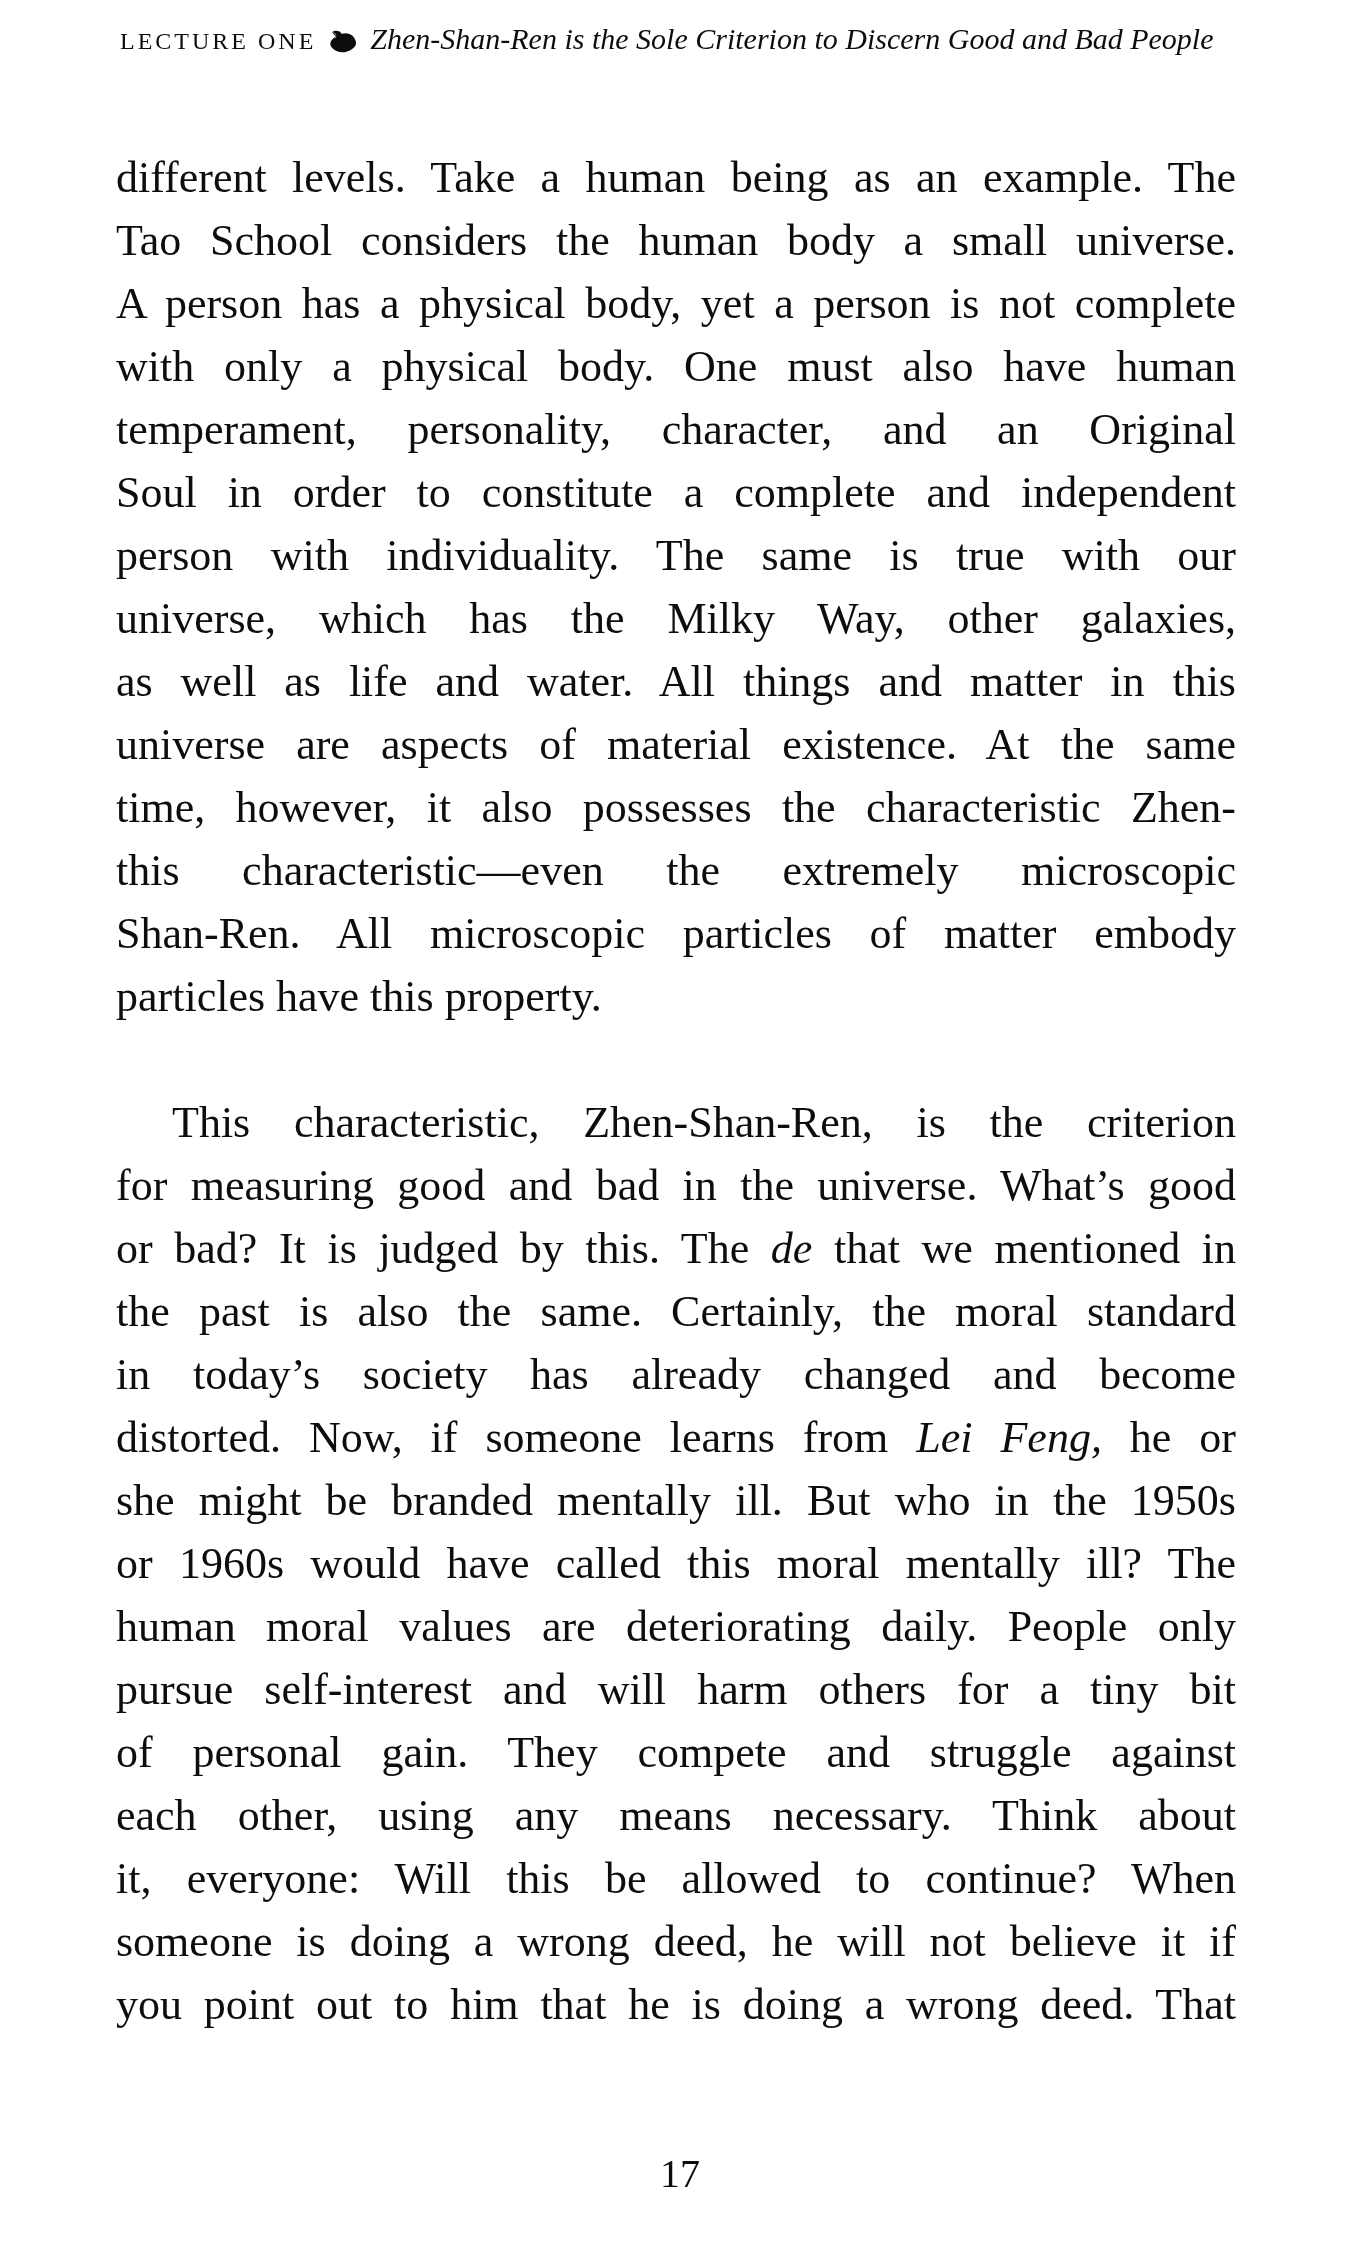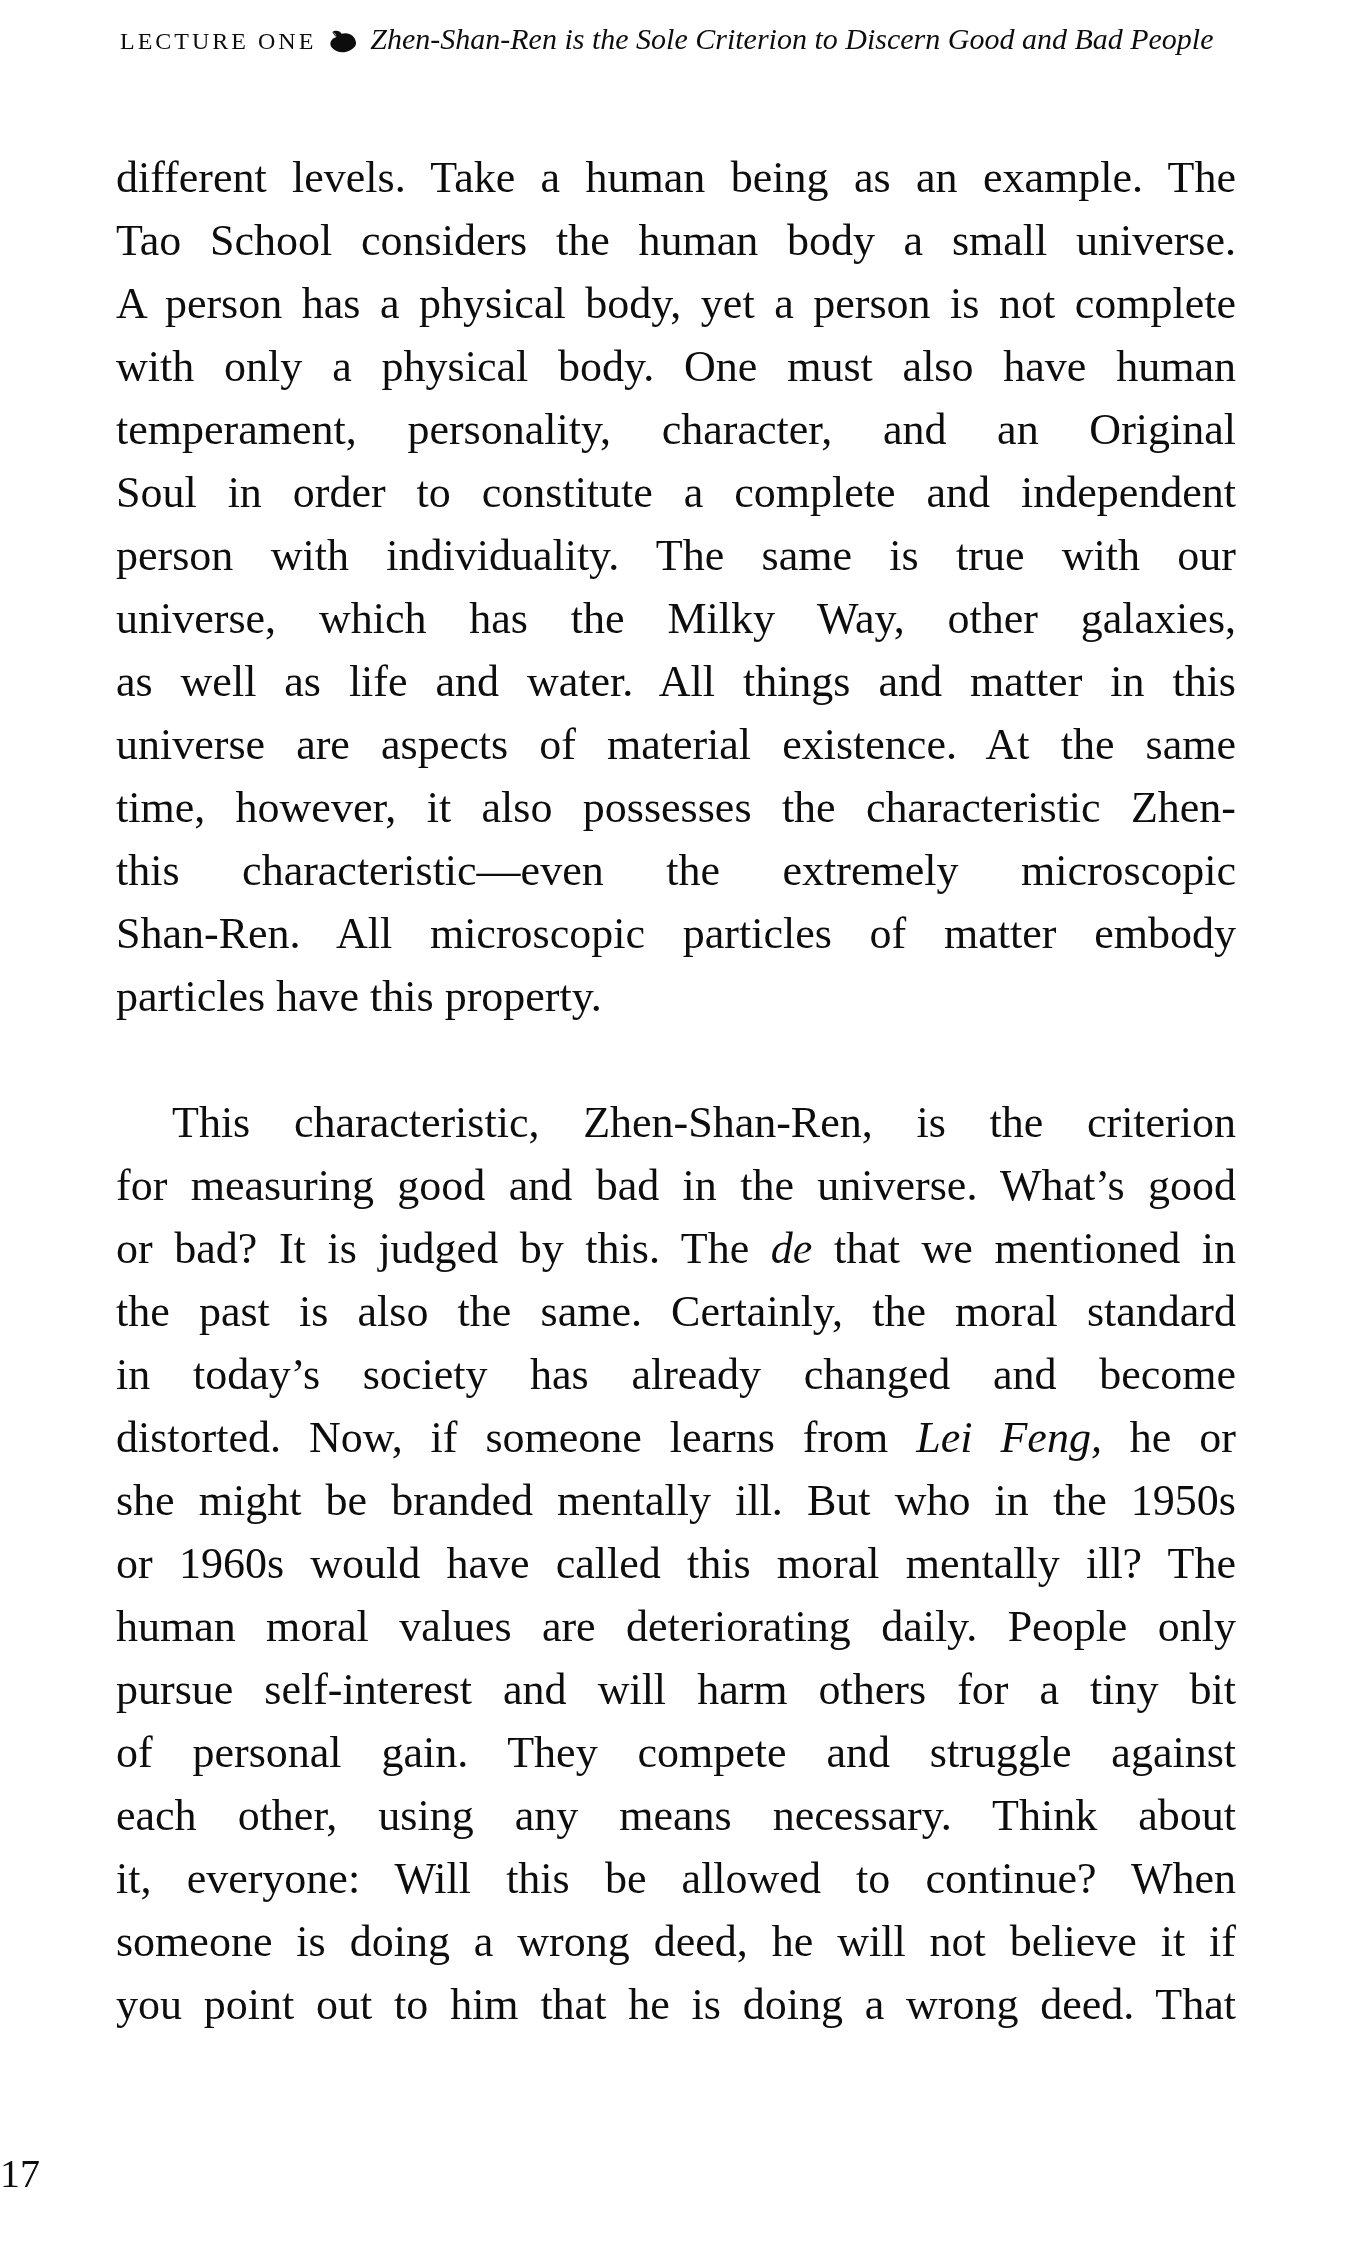--- a/index.html
+++ b/index.html
@@ -63,21 +63,21 @@
     -moz-text-align-last: left;
   }
   .line.indent { text-indent: 56px; }
   .line i { font-style: italic; }
   
   .page-number {
     position: absolute;
     left: 0;
     top: 2150px;
     width: 100%;
-    text-align: left;
+    text-align: center;
     font-size: 40px;
   }
 </style>
 </head>
 <body>
 
 <div class="page">
 
   <header class="running-head">
     <span class="head-section">LECTURE ONE</span>

